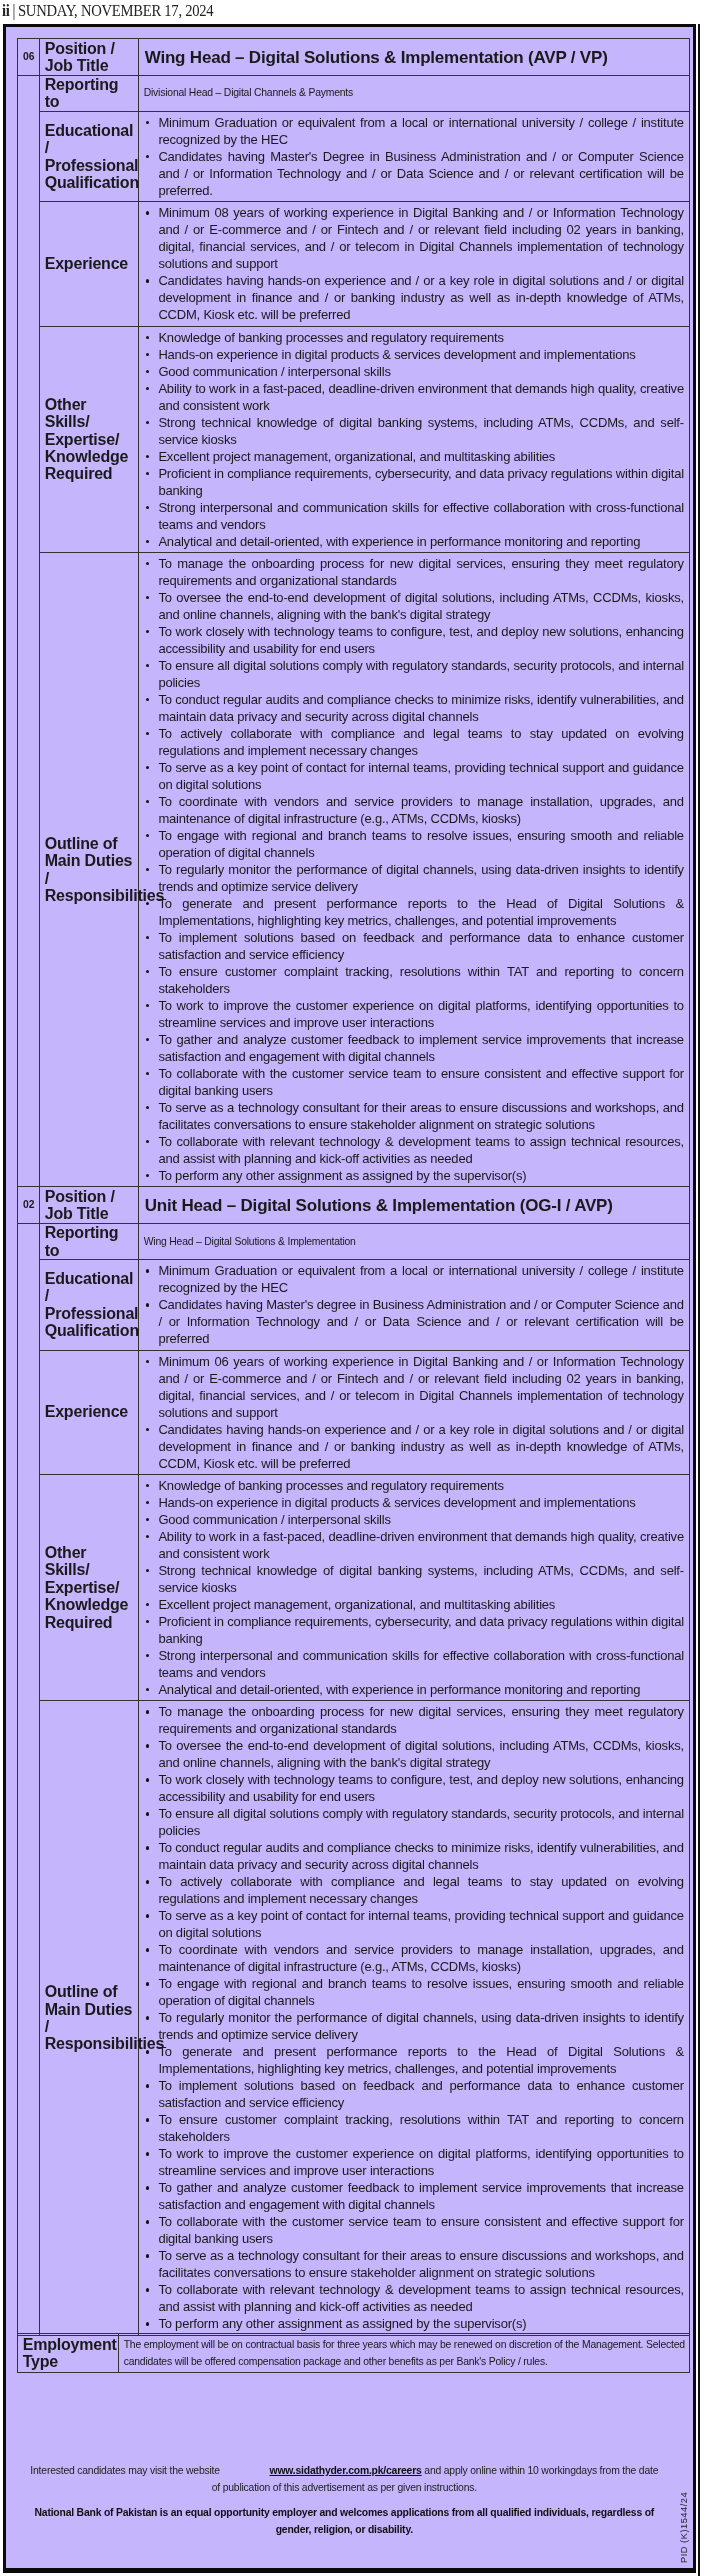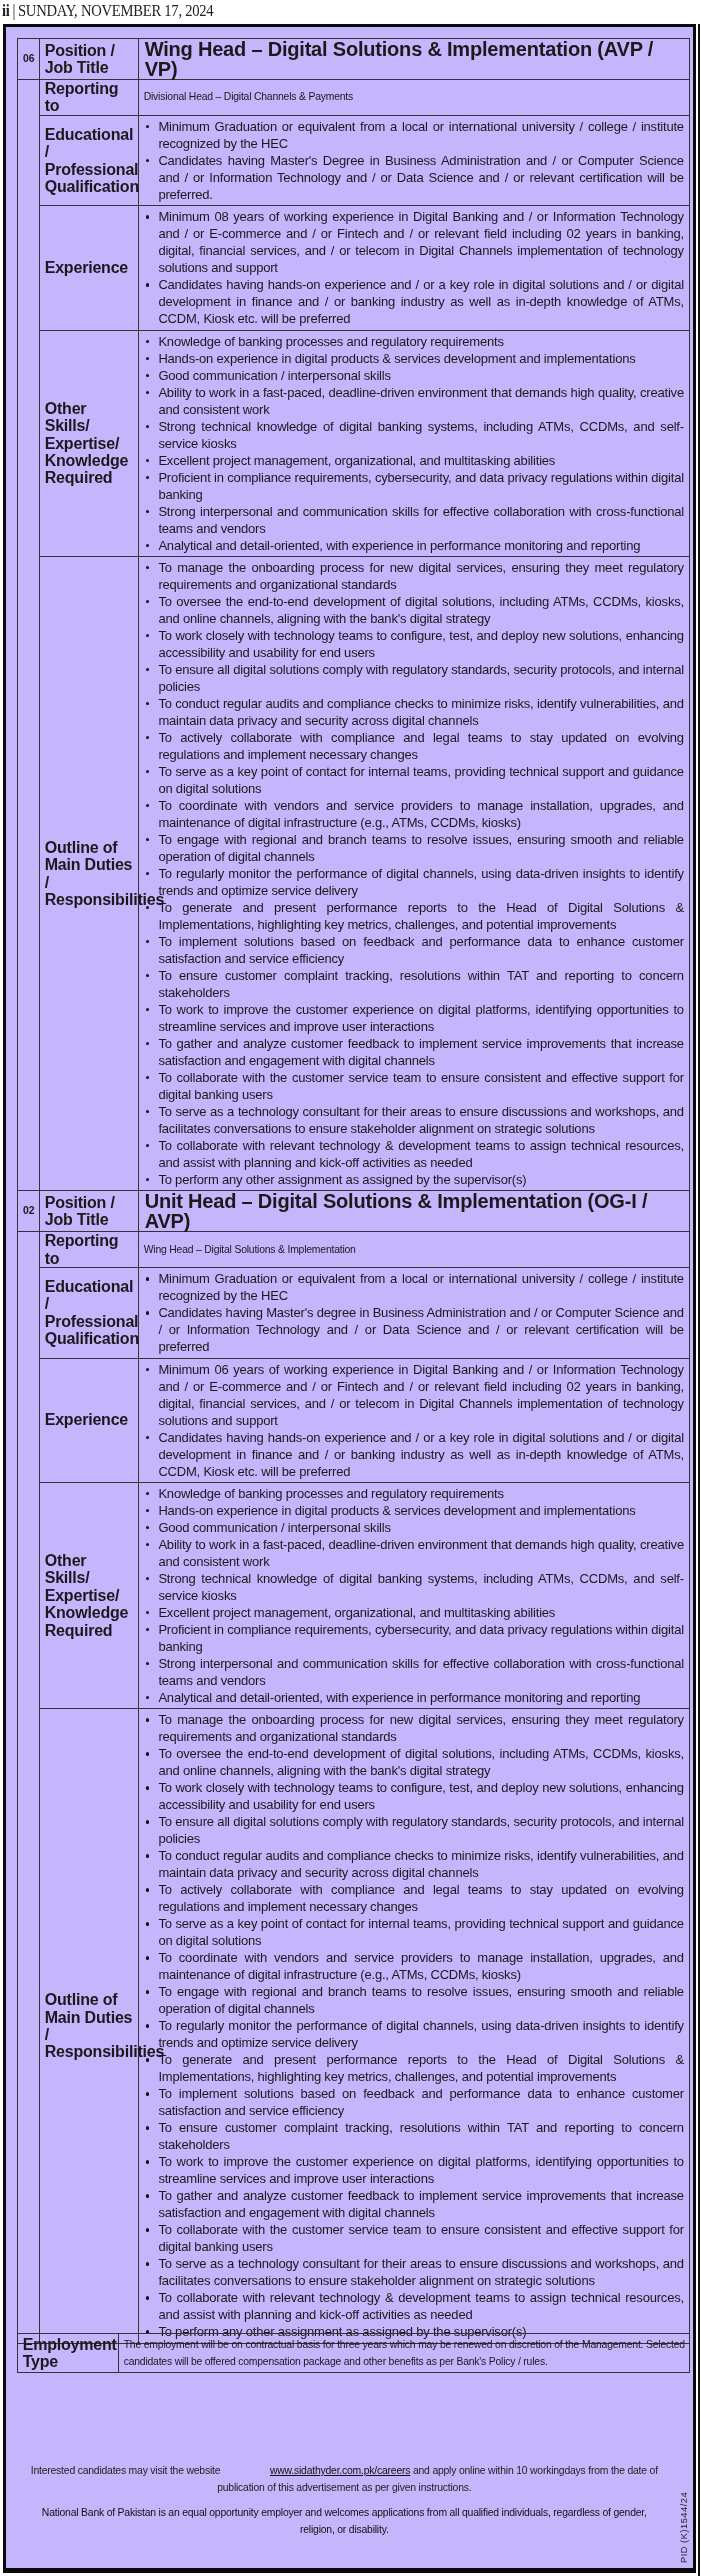--- a/index.html
+++ b/index.html
@@ -65,21 +65,21 @@
     letter-spacing: -0.2px;
   }
   td.val {
     padding: 2.2px 5.4px 2.2px 4.4px;
     font-size: 13px;
     letter-spacing: -0.2px;
     text-align: justify;
   }
   td.title-val {
     font-weight: bold;
-    font-size: 20px;
+    font-size: 17px;
     padding-left: 5.4px;
     letter-spacing: -0.2px;
   }
   tr.title-row td { height: 37px; }
   tr.title-row td.lab { line-height: 17px; }
   tr.report-row td { height: 21px; }
   tr.report-row td.val { font-size: 10.4px; padding-top: 1.1px; padding-bottom: 1.1px; }
   ul.bullets { list-style: none; }
   ul.bullets li {
     position: relative;
@@ -100,22 +100,22 @@
     position: absolute;
     left: 22px; top: 2435px;
     width: 632px;
     text-align: center;
     font-size: 10.4px;
     line-height: 17px;
     color: #222;
     letter-spacing: -0.2px;
   }
   .footer p { margin-bottom: 7.6px; }
-  .footer a { color: #111; font-weight: normal; text-decoration: underline; margin-left: 47px; }
-  .footer .eoe { font-weight: normal; color: #111; margin-top: 0; }
+  .footer a { color: #111; font-weight: bold; text-decoration: underline; margin-left: 47px; }
+  .footer .eoe { font-weight: bold; color: #111; margin-top: 0; }
   .pid {
     position: absolute;
     left: 673px; top: 2536px;
     transform: rotate(-90deg);
     transform-origin: left top;
     font-size: 9.3px;
     letter-spacing: 0.5px;
     color: #222;
     white-space: nowrap;
   }

